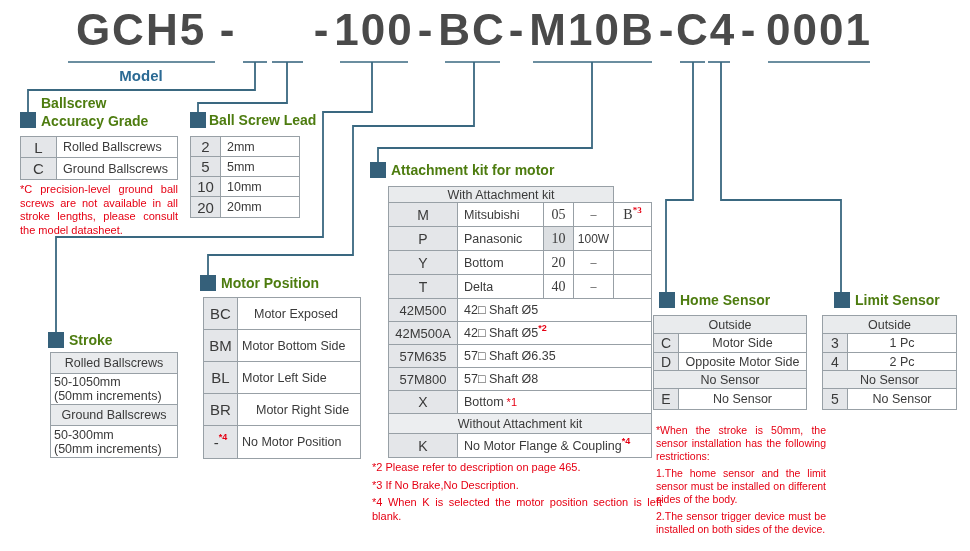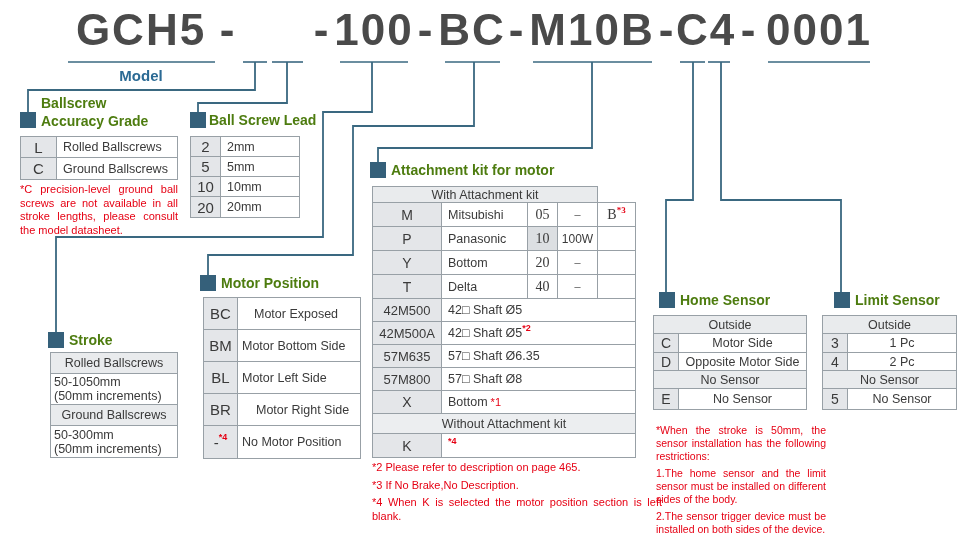--- a/index.html
+++ b/index.html
@@ -26,21 +26,21 @@
   .tbl .trow:last-child .cell{border-bottom:none;}
   .code{justify-content:center;background:#e4e6e9;font-size:15px;}
   .desc{padding-left:6px;font-size:12.5px;}
   .hdr{justify-content:center;background:#e9ebed;font-size:12.5px;}
   .center{justify-content:center;padding-left:0;}
   .serif{font-family:"Liberation Serif","DejaVu Serif",serif;font-size:14px;}
   .sel{background:#dcdfe2;}
   .supr{color:#e60013;font-size:9px;position:relative;top:-5px;font-weight:700;}
   .redtail{color:#e60013;font-size:11px;margin-left:3px;}
   
-  .ftbl{position:absolute;box-sizing:border-box;}
+  .ftbl{position:absolute;box-sizing:border-box;margin-left:16px;}
   .fcell{box-sizing:border-box;display:flex;align-items:center;border-right:1px solid #98a0a6;
          border-bottom:1px solid #98a0a6;color:#3a3a3a;overflow:hidden;}
   .bl{border-left:1px solid #98a0a6;}
   .bt{border-top:1px solid #98a0a6;}
   .ghost{border-right:none;border-left:none;background:#fff;}
   
   .note{position:absolute;color:#e60013;font-size:11px;line-height:13.5px;text-align:justify;}
   .note p{margin:0 0 4px 0;}
   .note-sm{font-size:10.5px;line-height:13px;}
   .twoline{flex-direction:column;align-items:flex-start;justify-content:center;line-height:14px;}
@@ -249,20 +249,21 @@
         <span>Bottom</span>
           <span class="redtail">*1</span>
       </div>
     </div>
     <div class="trow" style="height:20px">
       <div class="fcell hdr bl" style="flex:1;background:#eceef0">Without Attachment kit</div>
     </div>
     <div class="trow" style="height:24px">
       <div class="fcell code bl" style="width:70px;font-size:14px">K</div>
       <div class="fcell desc" style="flex:1">
+        <span>No Motor Flange &amp; Coupling</span>
           <span class="supr">*4</span>
       </div>
     </div>
   </div>
   <div class="note" style="left:372px;top:461px;width:290px">
     <p>*2 Please refer to description on page 465.</p>
     <p>*3 If No Brake,No Description.</p>
     <p>*4 When K is selected the motor position section is left blank.</p>
   </div>
 

